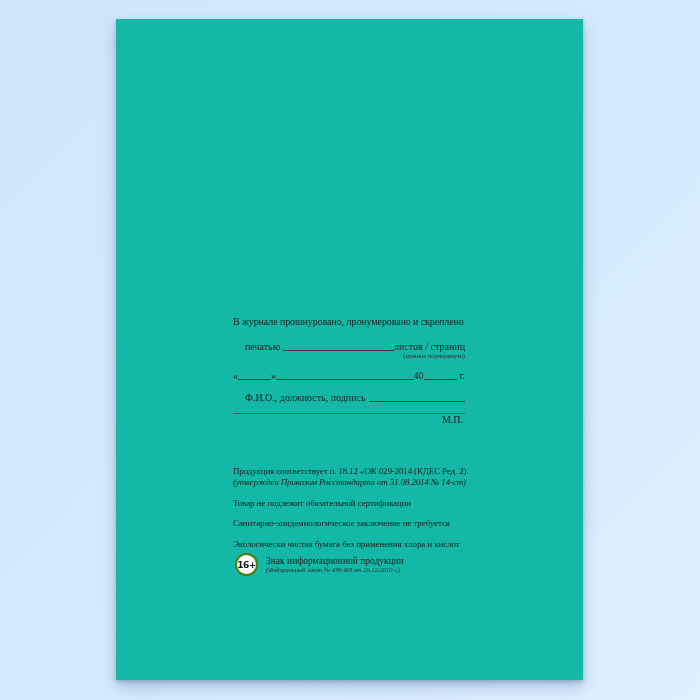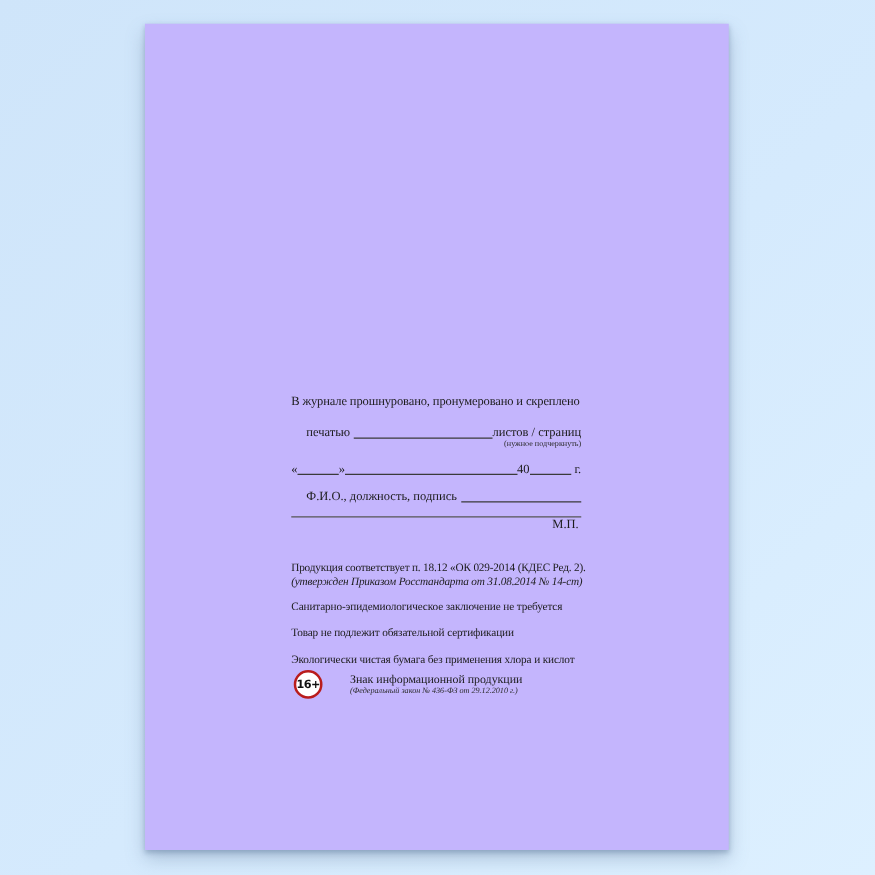--- a/index.html
+++ b/index.html
@@ -4,48 +4,48 @@
 <style>
   html, body { margin: 0; padding: 0; }
   body {
     width: 700px; height: 700px; position: relative; overflow: hidden;
     background: linear-gradient(135deg, #cfe5fa 0%, #d5eafd 55%, #ddf0ff 100%);
     font-family: "Liberation Serif", serif;
     color: #1c1c1c;
   }
   .paper {
     position: absolute; left: 116px; top: 19px; width: 467px; height: 661px;
-    background: #c4b5fd;
+    background: #14b8a6;
     box-shadow: 0 2px 4px rgba(88, 114, 150, 0.40), 0 7px 14px rgba(88, 114, 150, 0.35);
   }
   .content {
     position: absolute; left: 117px; top: 297px; width: 232px;
   }
   .row { display: flex; white-space: nowrap; line-height: 11px; font-size: 10px; }
   .rule { flex: 1 1 auto; border-bottom: 1px solid #3a3a3a; margin-bottom: 1px; }
   .rule-sm { flex: 0 0 auto; width: 33px; border-bottom: 1px solid #3a3a3a; margin-bottom: 1px; }
   .title-line { font-size: 10px; line-height: 11px; white-space: nowrap; letter-spacing: -0.1px; }
   .seal-row { margin-top: 14px; }
   .underline-note { text-align: right; font-size: 6.5px; line-height: 7px; color: #2a2a2a; }
   .date-row { margin-top: 11px; }
   .fio-row { margin-top: 11px; }
   .full-rule { margin-top: 10px; border-bottom: 1px solid #555; height: 0; }
   .mp { text-align: right; font-size: 10px; line-height: 11px; padding-right: 2px; }
-  .compliance { margin-top: 24px; font-size: 9px; line-height: 10.5px; letter-spacing: -0.15px; white-space: nowrap; }
+  .compliance { margin-top: 41px; font-size: 9px; line-height: 10.5px; letter-spacing: -0.15px; white-space: nowrap; }
   .compliance .italic { font-style: italic; }
   .statement { margin-top: 11px; font-size: 9px; line-height: 10px; letter-spacing: -0.1px; white-space: nowrap; }
   .statement.first { margin-top: 10px; }
   .age-row { margin-top: 4px; display: flex; align-items: center; }
   .age-badge {
-    flex: 0 0 auto; width: 19px; height: 19px; border: 2px solid #b91c1c; border-radius: 50%;
+    flex: 0 0 auto; width: 19px; height: 19px; border: 2px solid #4d7c0f; border-radius: 50%;
     display: flex; align-items: center; justify-content: center;
     font-family: "DejaVu Sans", sans-serif; font-weight: bold; font-size: 9px;
     letter-spacing: -0.5px; color: #111; background: #fff; margin-left: 2px;
   }
-  .age-text { margin-left: 22px; }
+  .age-text { margin-left: 8px; }
   .age-title { font-size: 9.5px; line-height: 10px; white-space: nowrap; }
   .age-law { font-size: 6.5px; line-height: 8px; font-style: italic; color: #2a2a2a; white-space: nowrap; }
   .lbl { flex: 0 0 auto; }
   .lbl.pad-r { padding-right: 3px; margin-left: 12px; }
   .lbl.pad-l { padding-left: 3px; }
 </style>
 </head>
 <body>
 
 <div class="paper">
@@ -77,22 +77,22 @@
 
     <div class="full-rule"></div>
 
     <div class="mp">М.П.</div>
 
     <div class="compliance">
       <div>Продукция соответствует п. 18.12 «ОК 029-2014 (КДЕС Ред. 2).</div>
       <div class="italic">(утвержден Приказом Росстандарта от 31.08.2014 № 14-ст)</div>
     </div>
 
+    <div class="statement">Товар не подлежит обязательной сертификации</div>
     <div class="statement first">Санитарно-эпидемиологическое заключение не требуется</div>
-    <div class="statement">Товар не подлежит обязательной сертификации</div>
     <div class="statement">Экологически чистая бумага без применения хлора и кислот</div>
 
     <div class="age-row">
       <div class="age-badge">16+</div>
       <div class="age-text">
         <div class="age-title">Знак информационной продукции</div>
         <div class="age-law">(Федеральный закон № 436-ФЗ от 29.12.2010 г.)</div>
       </div>
     </div>
 

